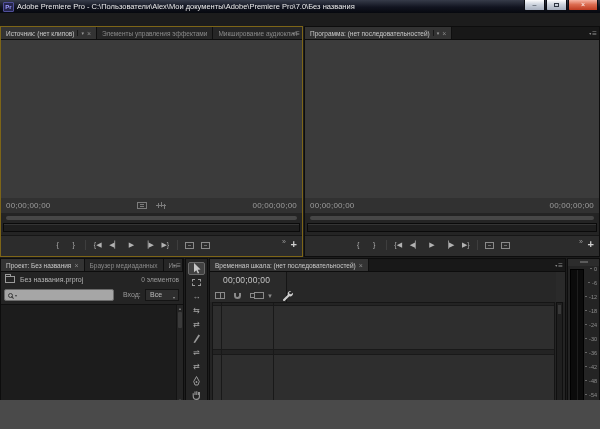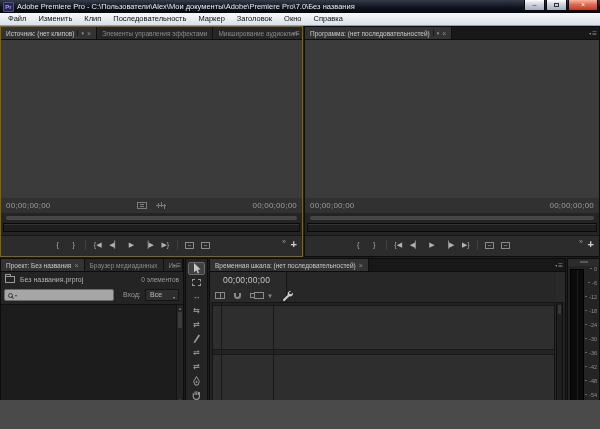--- a/index.html
+++ b/index.html
@@ -165,30 +165,20 @@
   <div class="titlebar">
     <span class="pr-badge">Pr</span>
     <span class="title-text">Adobe Premiere Pro - C:\Пользователи\Alex\Мои документы\Adobe\Premiere Pro\7.0\Без названия</span>
     <span class="win-controls">
       <span class="wbtn">–</span>
       <span class="wbtn"><span class="maxbox"></span></span>
       <span class="wbtn close">×</span>
     </span>
   </div>
 
-  <div class="menubar">
-    <span class="menu-item">Файл</span>
-    <span class="menu-item">Изменить</span>
-    <span class="menu-item">Клип</span>
-    <span class="menu-item">Последовательность</span>
-    <span class="menu-item">Маркер</span>
-    <span class="menu-item">Заголовок</span>
-    <span class="menu-item">Окно</span>
-    <span class="menu-item">Справка</span>
-  </div>
 
   <div class="panel focused" style="left:0;top:26px;width:303px;height:231px;">
     <div class="tabbar">
       <div class="tab active">
         <span>Источник: (нет клипов)</span>
         <span class="drop">▾</span>
         <span class="close">×</span>
       </div>
       <div class="tab">
         <span>Элементы управления эффектами</span>

